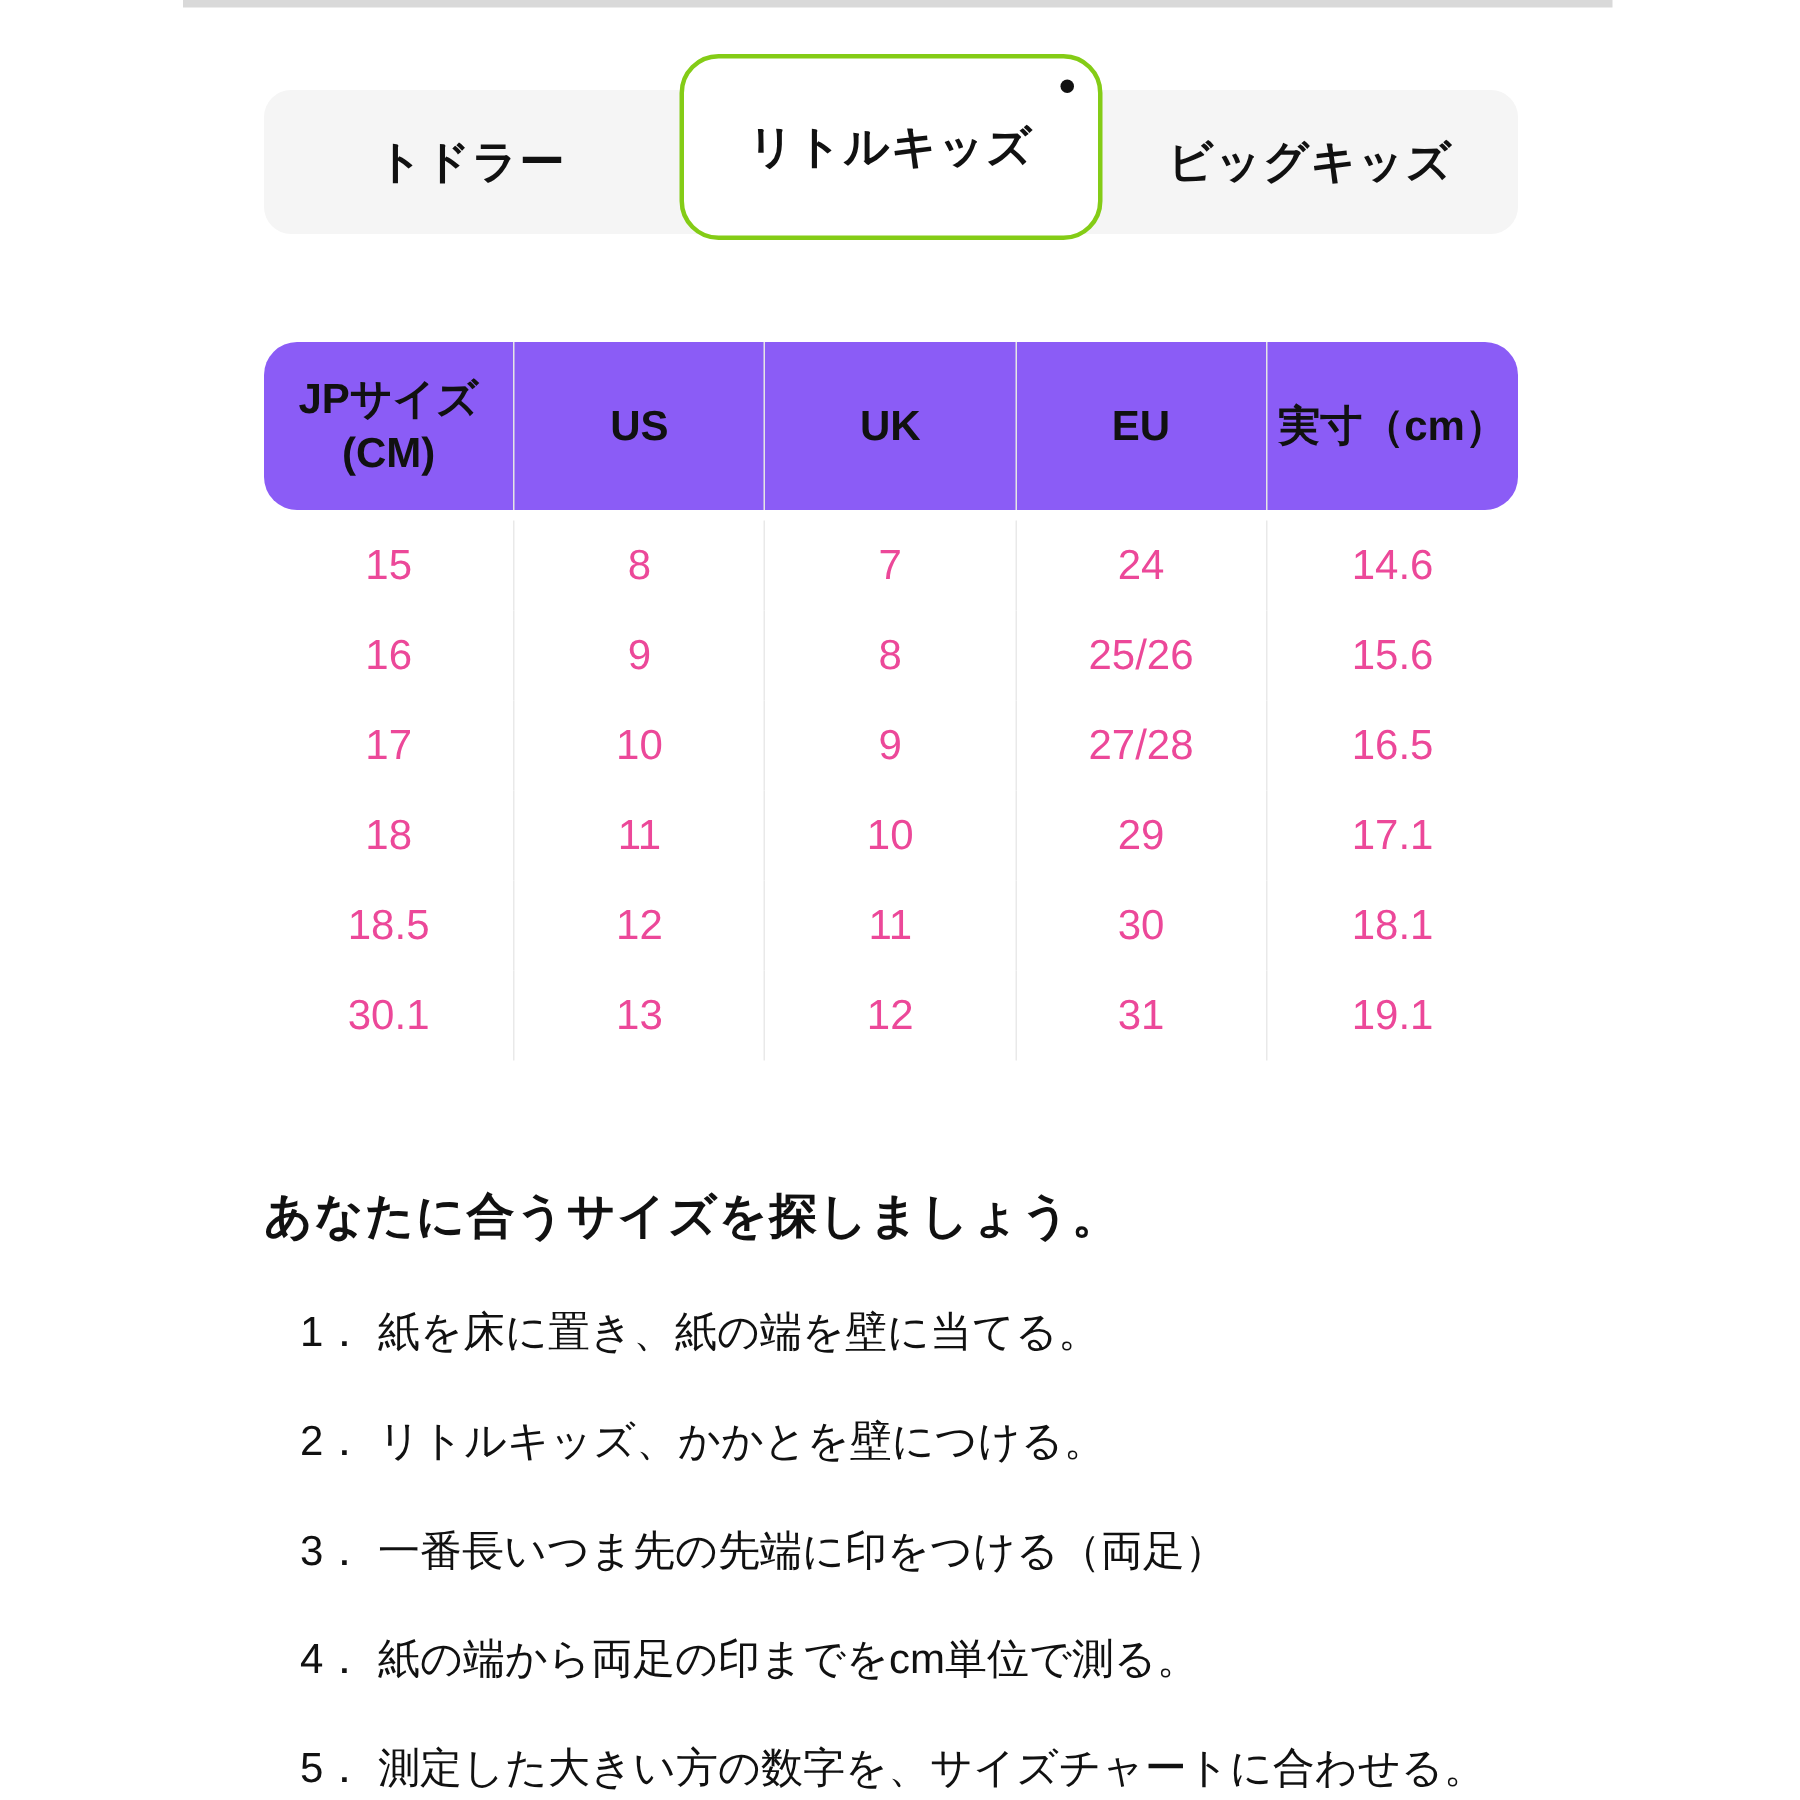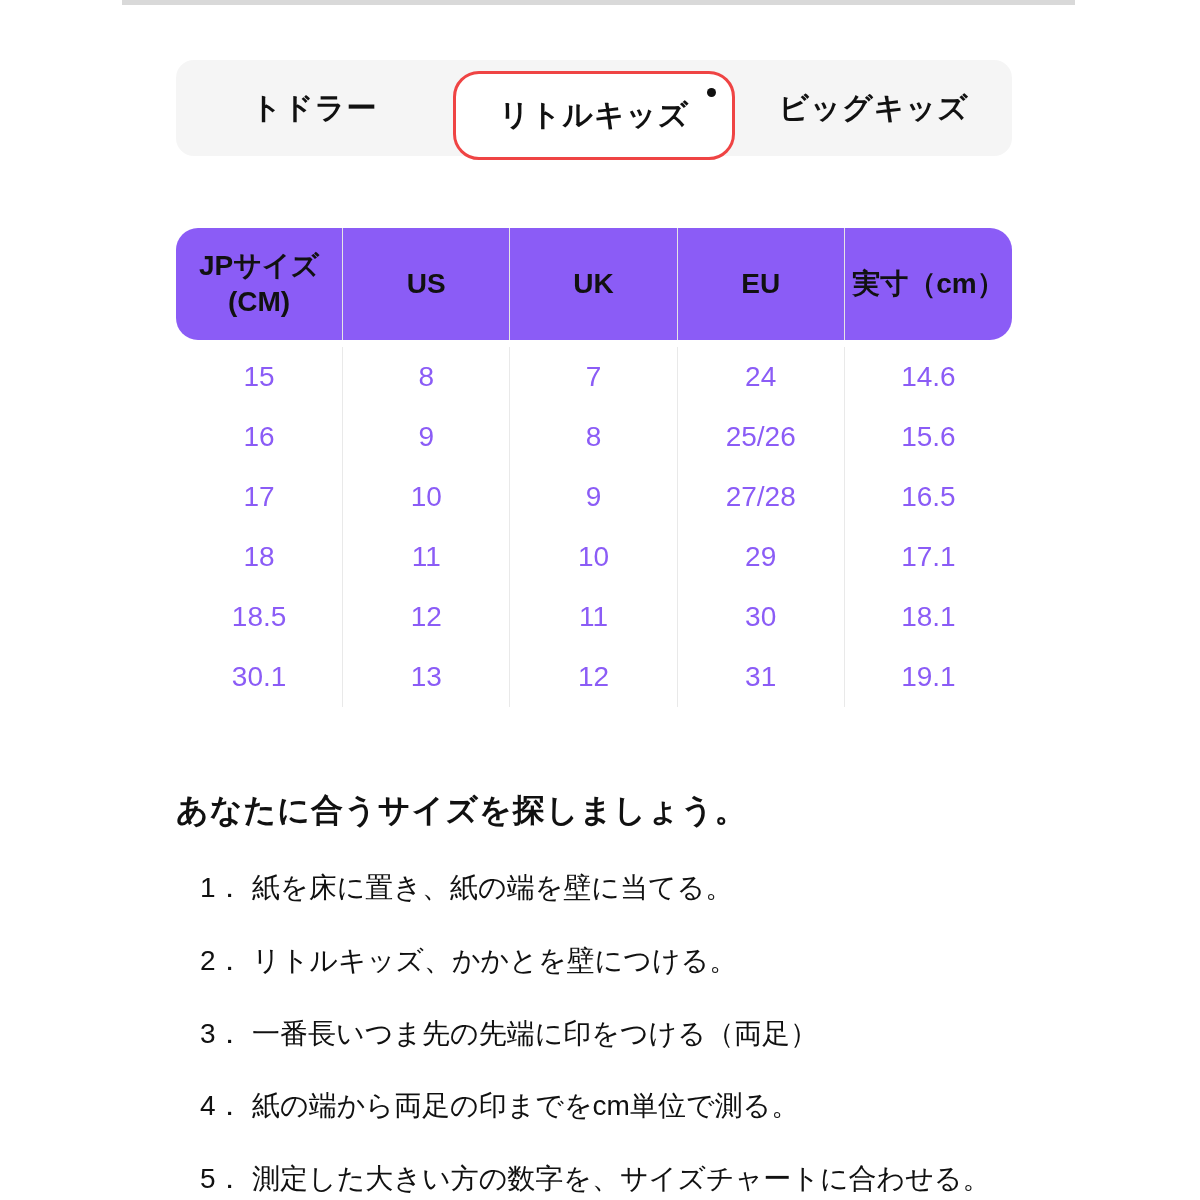--- a/index.html
+++ b/index.html
@@ -44,25 +44,25 @@
     font-size: 30px;
     font-weight: 700;
     color: #111111;
     background: transparent;
     border: none;
     cursor: pointer;
     letter-spacing: 1px;
   }
   .tab.selected {
     position: relative;
-    height: 89px;
+    height: 124px;
     margin-top: -4px;
     margin-bottom: -4px;
     background: #ffffff;
-    border: 3px solid #ef4444;
+    border: 3px solid #84cc16;
     border-radius: 26px;
     z-index: 1;
   }
   .dot {
     position: absolute;
     top: 14px; right: 16px;
     width: 9px; height: 9px;
     border-radius: 50%;
     background: #111111;
   }
@@ -93,21 +93,21 @@
   .tr {
     display: grid;
     grid-template-columns: repeat(5, 1fr);
     height: 60px;
   }
   .td {
     display: flex;
     align-items: center;
     justify-content: center;
     font-size: 28px;
-    color: #8b5cf6;
+    color: #ec4899;
     border-right: 1px solid #e9e9e9;
   }
   .td:last-child { border-right: none; text-align: right; }
 
   
   .guide-title {
     margin-top: 82px;
     font-size: 32px;
     font-weight: 700;
     letter-spacing: 1px;

